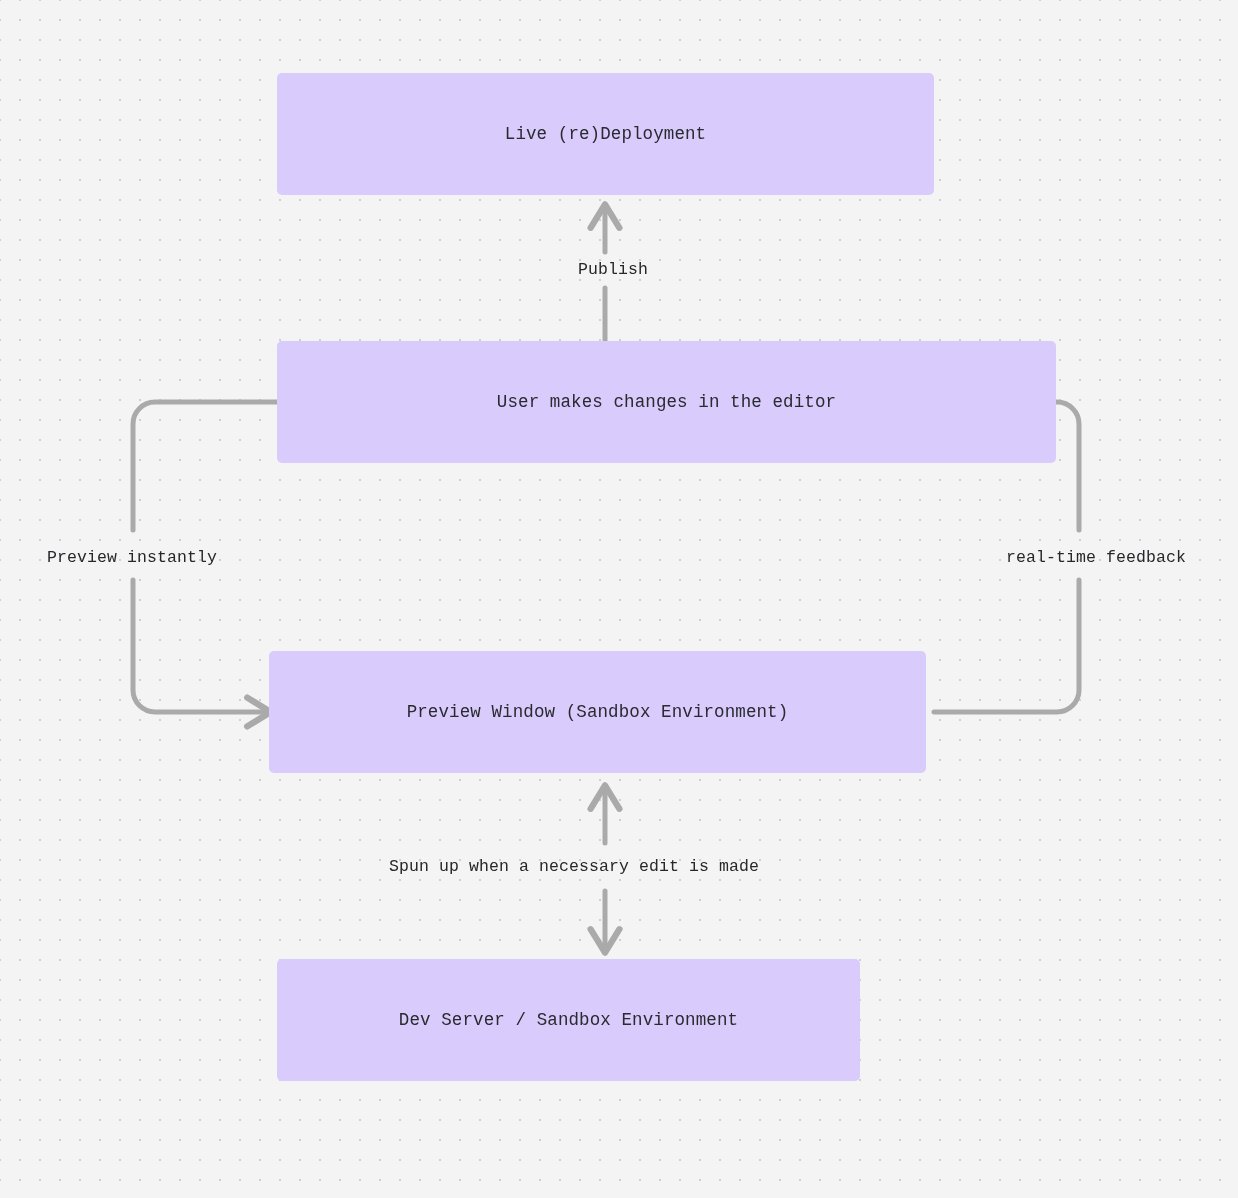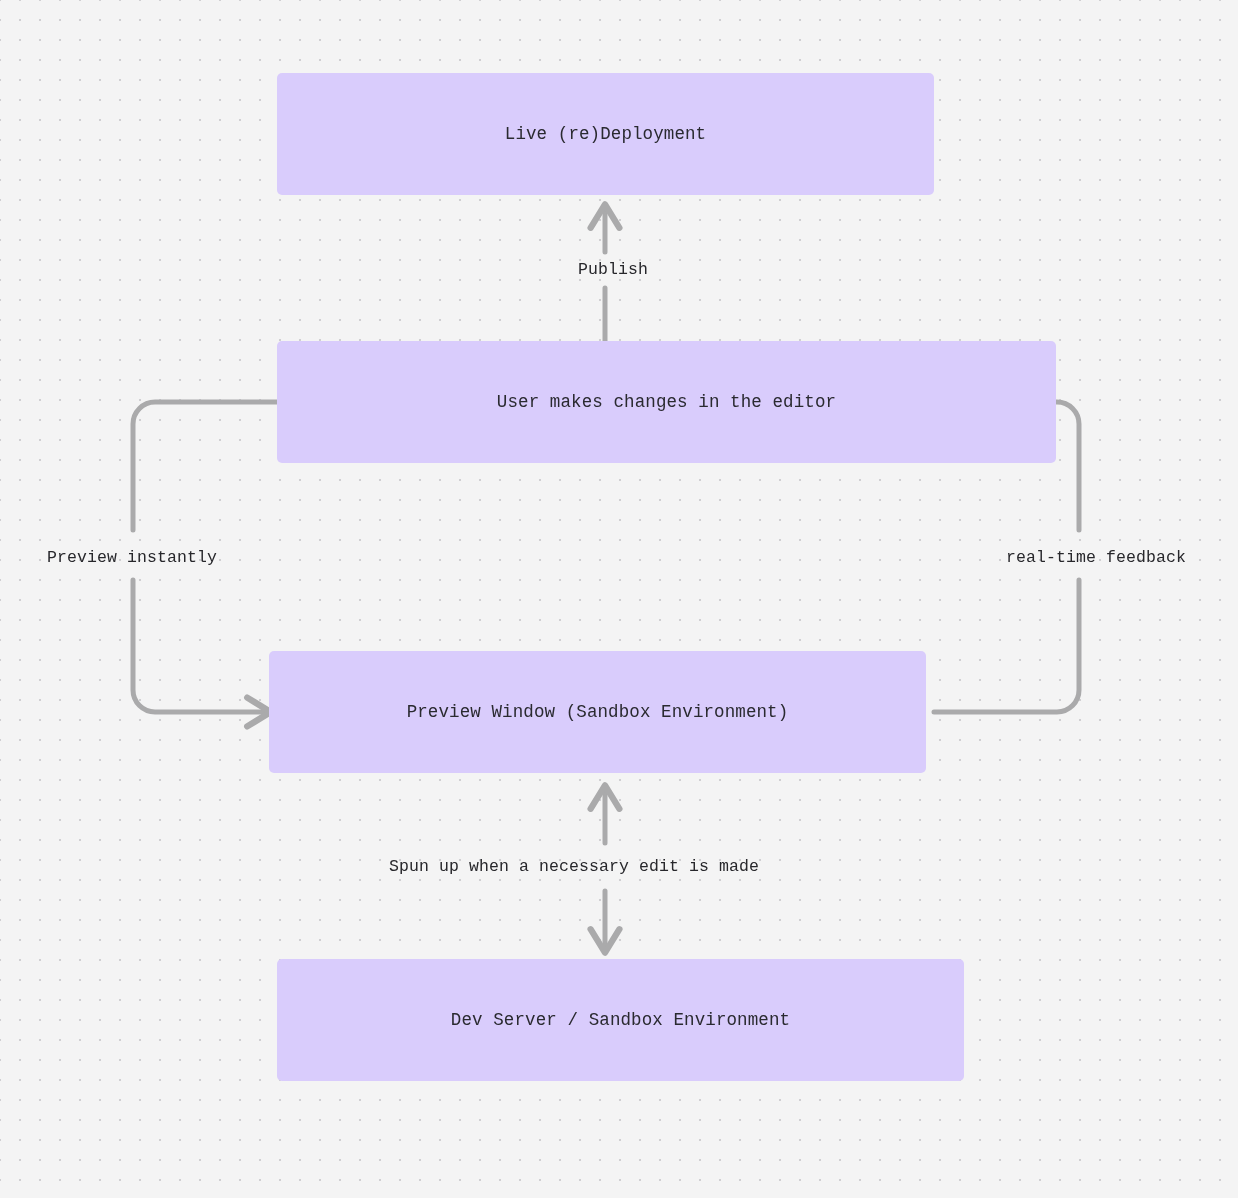--- a/index.html
+++ b/index.html
@@ -92,21 +92,21 @@
   </div>
 
   <div class="node" style="left:277px; top:341px; width:779px; height:122px;">
     <span class="node-label">User makes changes in the editor</span>
   </div>
 
   <div class="node" style="left:269px; top:651px; width:657px; height:122px;">
     <span class="node-label">Preview Window (Sandbox Environment)</span>
   </div>
 
-  <div class="node" style="left:277px; top:959px; width:687px; height:122px;">
+  <div class="node" style="left:277px; top:959px; width:583px; height:122px;">
     <span class="node-label">Dev Server / Sandbox Environment</span>
   </div>
 
   <div class="edge-label" style="left:605px; top:270px;margin-left:8px;">Publish</div>
 
   <div class="edge-label" style="left:132px; top:558px;">Preview instantly</div>
 
   <div class="edge-label" style="left:1078px; top:558px;margin-left:18px;">real-time feedback</div>
 
   <div class="edge-label" style="left:574px; top:867px;">Spun up when a necessary edit is made</div>

